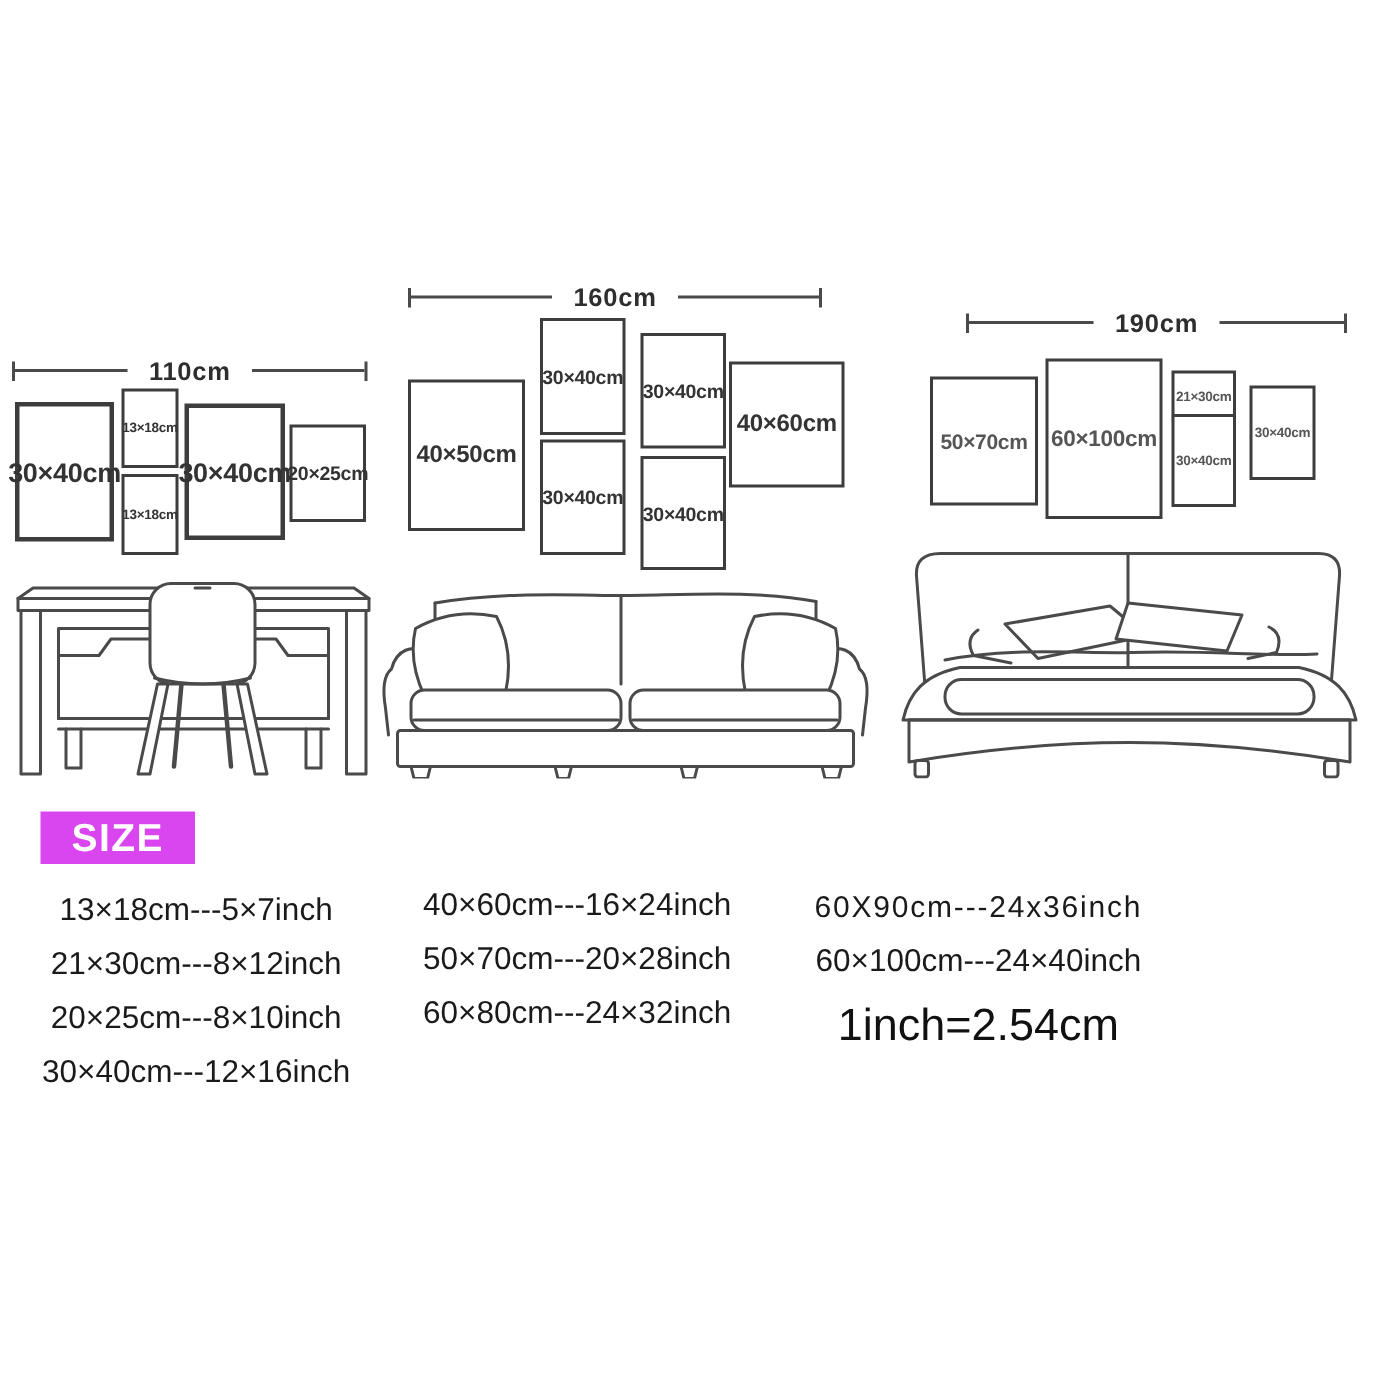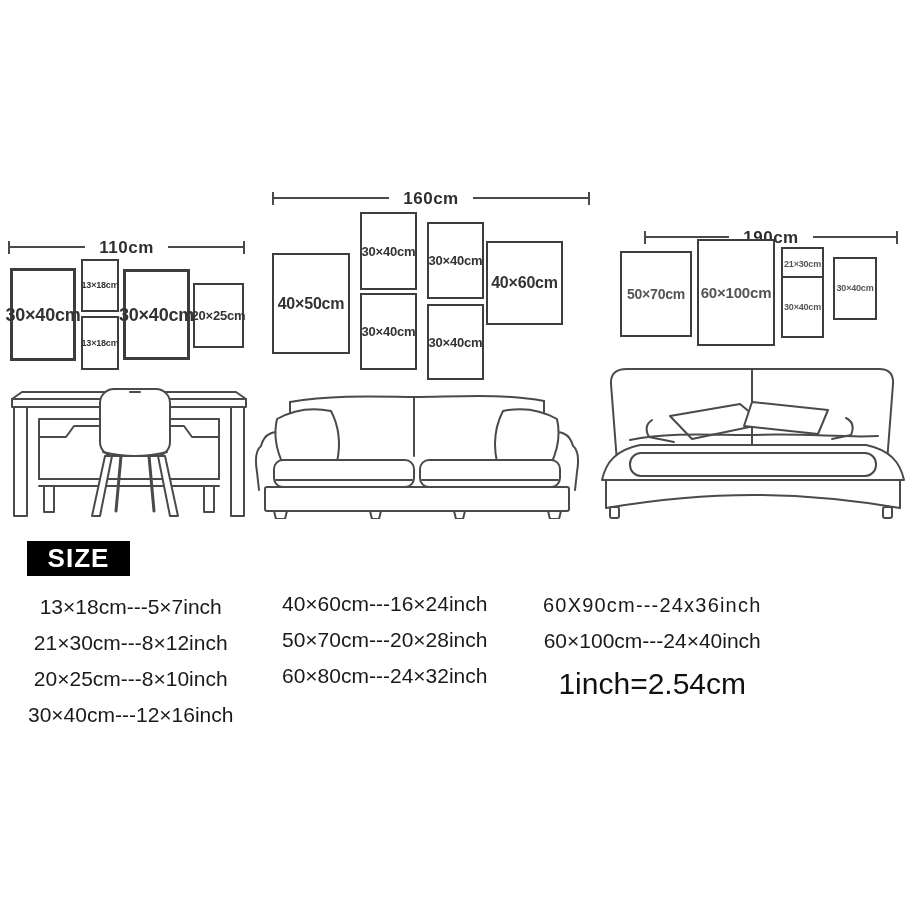--- a/index.html
+++ b/index.html
@@ -27,21 +27,21 @@
     letter-spacing:-0.2px;
   }
   .frame.bold{border-width:3px;}
 
   .furniture{position:absolute;}
   .furniture svg{display:block;}
 
   
   .size-badge{
     position:absolute;left:27px;top:541px;width:103px;height:35px;
-    background:#000000;color:#fff;display:flex;align-items:center;justify-content:center;
+    background:#d946ef;color:#fff;display:flex;align-items:center;justify-content:center;
     font-weight:bold;font-size:26px;letter-spacing:1px;
   }
   .sizecol{position:absolute;text-align:center;}
   .sizerow{font-size:21px;line-height:36px;white-space:nowrap;color:#1a1a1a;}
   .sizerow.spaced{font-size:20px;line-height:35px;letter-spacing:1.2px;}
   .conversion{
     font-size:30px;line-height:48px;color:#111;white-space:nowrap;margin-top:2px;
   }
 </style>
 </head>
@@ -87,21 +87,21 @@
       <rect x="92" y="6" width="70" height="67" rx="14" fill="#ffffff"></rect>
       <path d="M122,9 H132"></path>
       <path d="M95,69 Q127,77 159,69"></path>
       <path d="M97,73 L104,73 L92,133 L84,133 Z" fill="#ffffff"></path>
       <path d="M150,73 L157,73 L170,133 L162,133 Z" fill="#ffffff"></path>
       <path d="M113,73 L108,128" stroke-width="3"></path>
       <path d="M141,73 L146,128" stroke-width="3"></path>
     </svg>
   </div>
 
-  <div class="dimline" style="left:272px;top:190px;width:318px;">
+  <div class="dimline" style="left:272px;top:190px;width:276px;">
     <div class="dimtick"></div>
     <div class="dimrule"></div>
     <span class="dimlabel">160cm</span>
     <div class="dimrule"></div>
     <div class="dimtick"></div>
   </div>
 
   <div class="frame" style="left:272px;top:253px;width:78px;height:101px;">
     <span style="font-size:16px;">40×50cm</span>
   </div>
@@ -135,21 +135,21 @@
       <rect x="168" y="74" width="140" height="27" rx="9" fill="#ffffff"></rect>
       <path d="M24,94 H160 M170,94 H306"></path>
       <rect x="13" y="101" width="304" height="24" rx="2" fill="#ffffff"></rect>
       <path d="M22,125 h13 l-2,8 h-9 Z" fill="#ffffff"></path>
       <path d="M118,125 h11 l-2,8 h-7 Z" fill="#ffffff"></path>
       <path d="M202,125 h11 l-2,8 h-7 Z" fill="#ffffff"></path>
       <path d="M296,125 h13 l-2,8 h-9 Z" fill="#ffffff"></path>
     </svg>
   </div>
 
-  <div class="dimline" style="left:620px;top:229px;width:254px;padding-left:24px;">
+  <div class="dimline" style="left:620px;top:207px;width:254px;padding-left:24px;">
     <div class="dimtick"></div>
     <div class="dimrule"></div>
     <span class="dimlabel">190cm</span>
     <div class="dimrule"></div>
     <div class="dimtick"></div>
   </div>
 
   <div class="frame" style="left:620px;top:251px;width:72px;height:86px;">
     <span style="font-size:14px;font-weight:600;color:#555;">50×70cm</span>
   </div>

